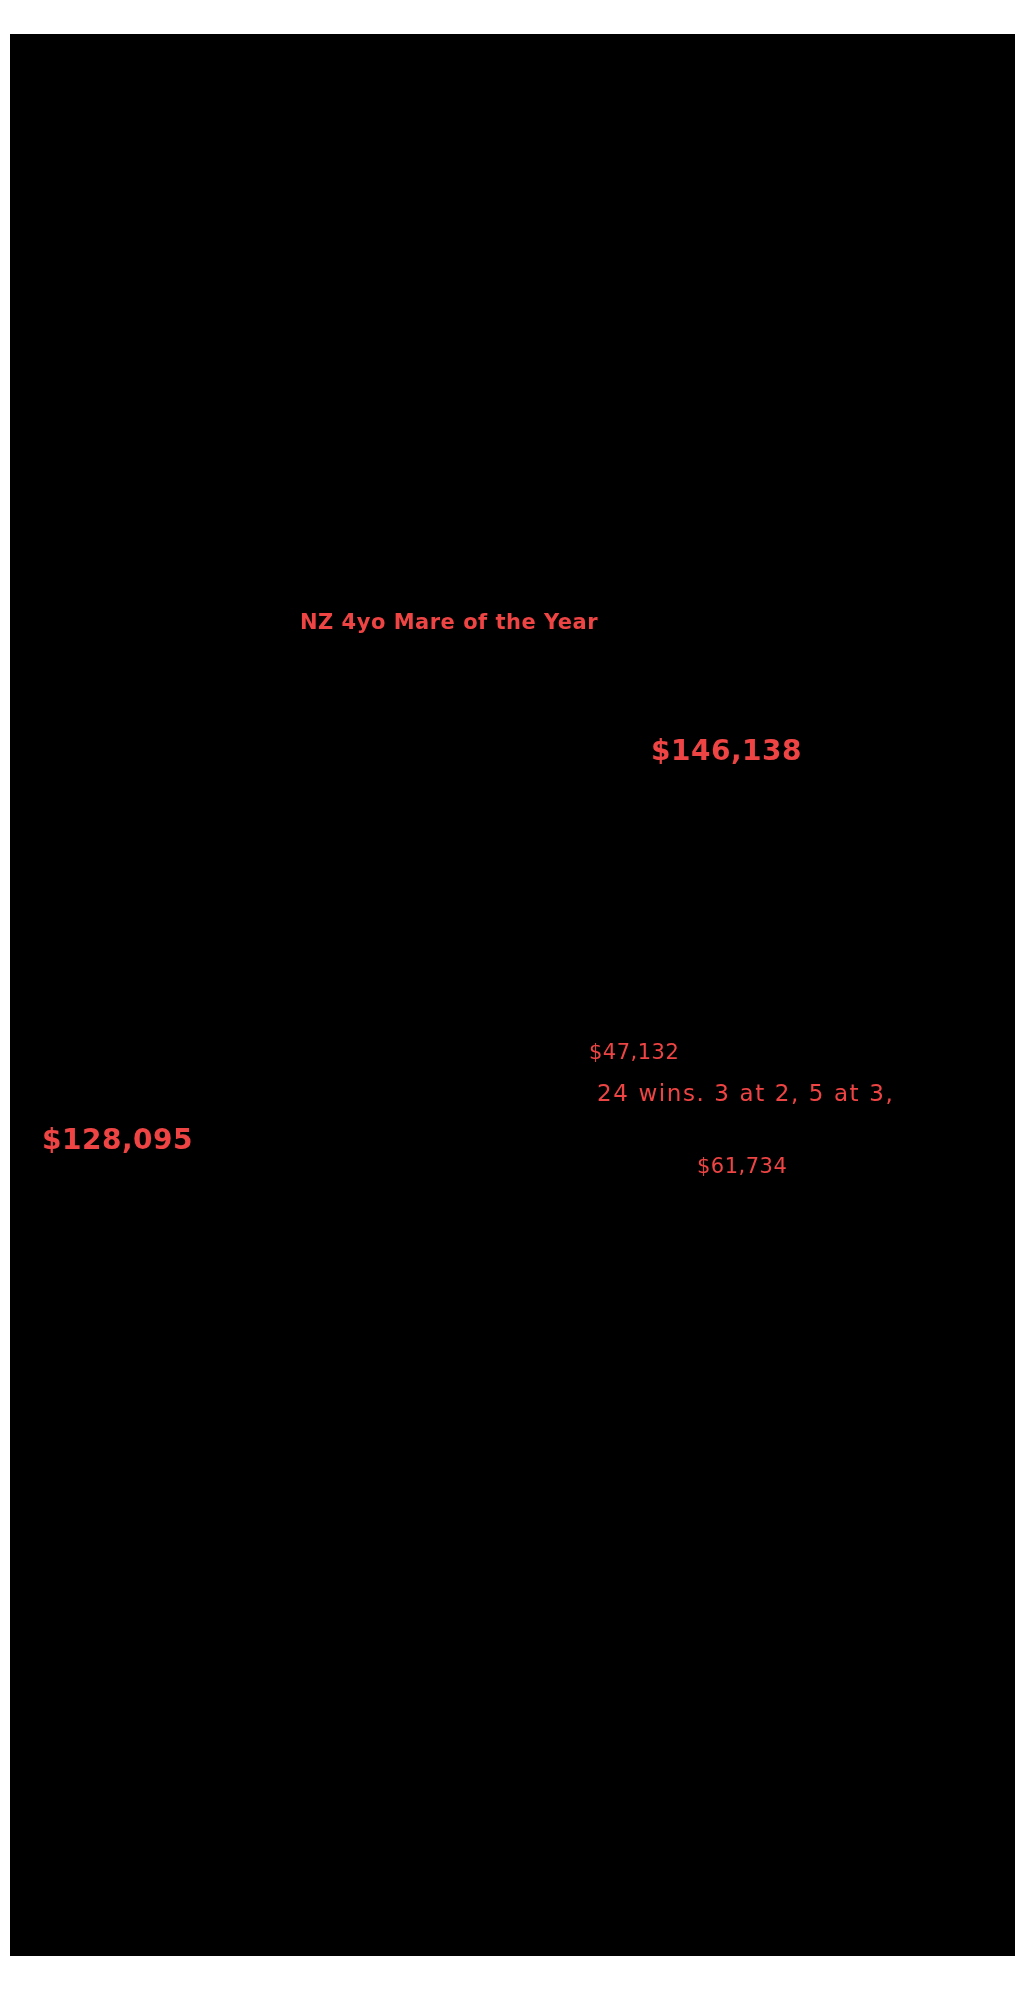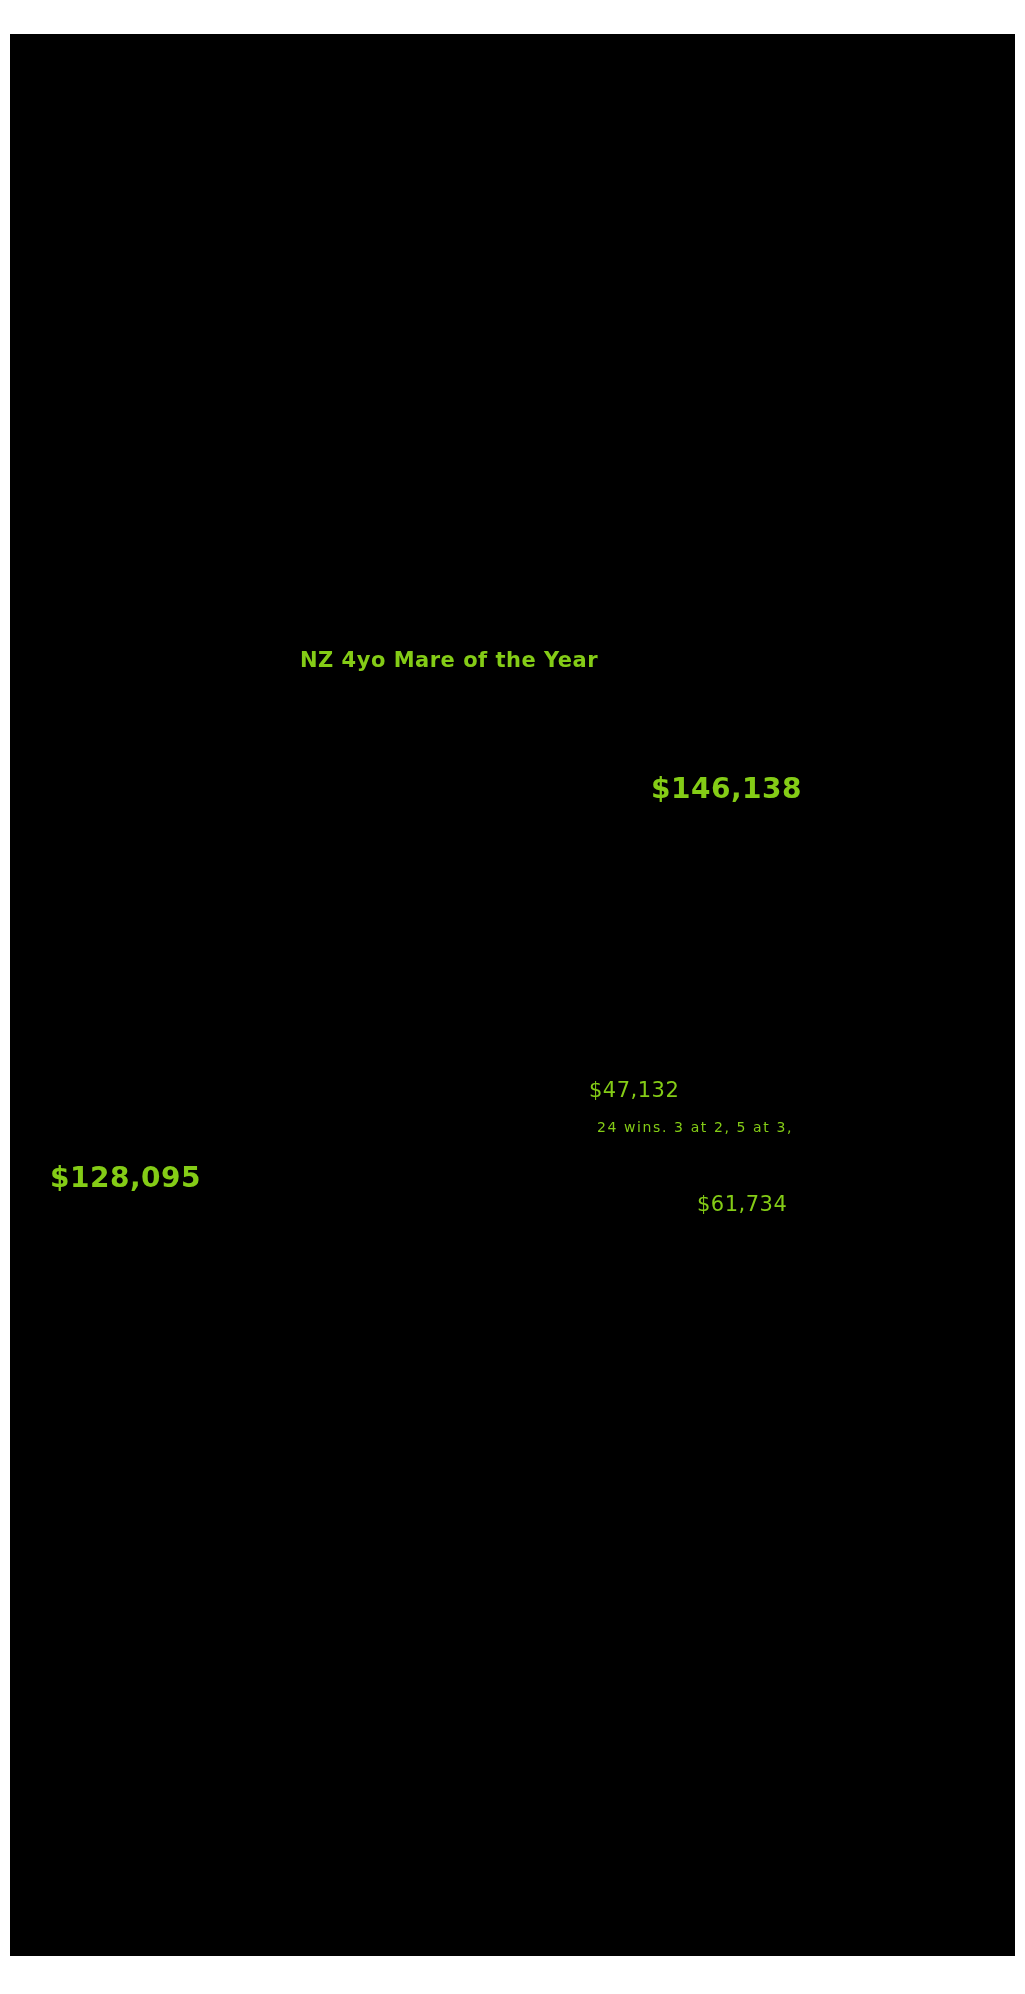--- a/index.html
+++ b/index.html
@@ -18,51 +18,50 @@
     position: absolute;
     left: 10px;
     top: 34px;
     width: 1005px;
     height: 1922px;
     background: #000000;
     overflow: hidden;
   }
   .txt {
     position: absolute;
-    color: #84cc16;
+    color: #ef4444;
     white-space: nowrap;
     line-height: 1;
-    margin-top: 38px;
   }
   .title {
     font-weight: bold;
     font-size: 21px;
     letter-spacing: 0.5px;
   }
   .amount {
     font-weight: bold;
     font-size: 28px;
     letter-spacing: 0.5px;
   }
   .plain {
     font-weight: normal;
     font-size: 21px;
     letter-spacing: 0.5px;
   }
   .record {
     font-weight: normal;
-    font-size: 14px;
+    font-size: 23px;
     letter-spacing: 1.6px;
   }
   
   #award-title      { left: 290px;  top: 578px; }
   #earnings-1       { left: 641px;  top: 703px; }
   #earnings-2       { left: 579px;  top: 1008px; text-align: right; }
   #race-record      { left: 587px;  top: 1048px; }
-  #earnings-3       { left: 40px;   top: 1092px; }
+  #earnings-3       { left: 32px;   top: 1092px; }
   #earnings-4       { left: 687px;  top: 1122px; }
 </style>
 </head>
 <body>
 
 <div class="page">
 
   <div class="txt title" id="award-title">NZ 4yo Mare of the Year</div>
 
   <div class="txt amount" id="earnings-1">$146,138</div>

